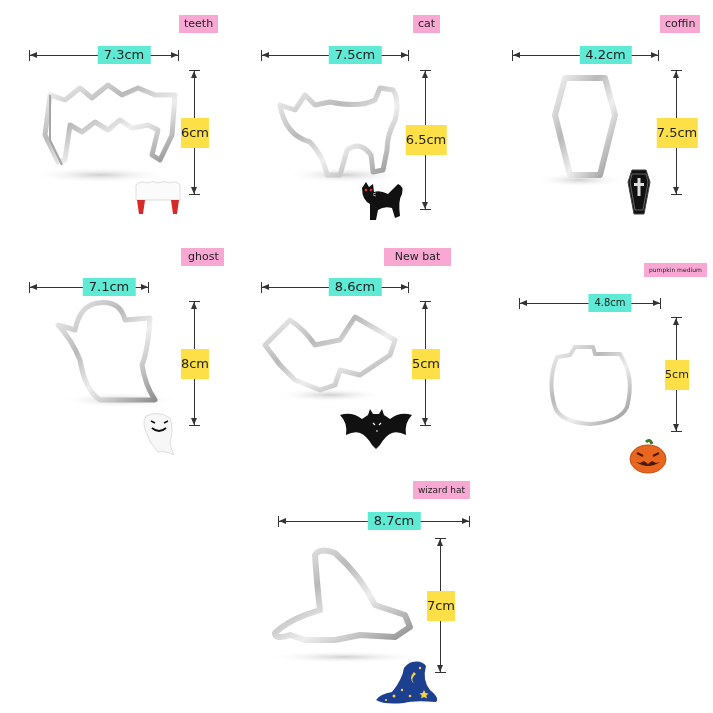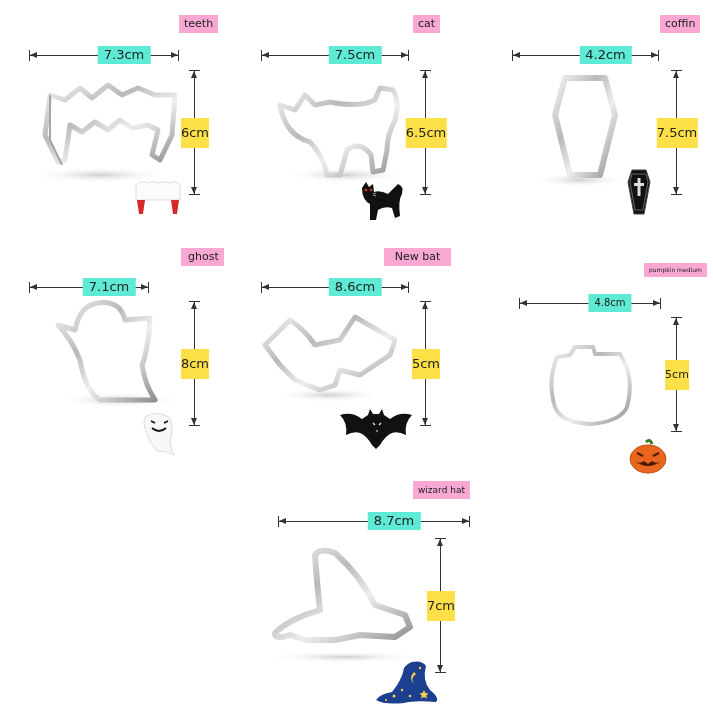--- a/index.html
+++ b/index.html
@@ -75,21 +75,21 @@
 <div>
   <div class="tag" style="left:413px;top:15px;">cat</div>
   <div class="hdim" style="left:261px;top:48px;width:148px;">
     <div class="line"></div>
       <div class="capL"></div>
       <div class="capR"></div>
       <div class="arrL"></div>
       <div class="arrR"></div>
     <div class="label">7.5cm</div>
   </div>
-  <div class="vdim" style="left:418px;top:70px;height:125px;">
+  <div class="vdim" style="left:418px;top:70px;height:140px;">
     <div class="line"></div>
       <div class="capT"></div>
       <div class="capB"></div>
       <div class="arrT"></div>
       <div class="arrB"></div>
     <div class="label">6.5cm</div>
   </div>
   <svg style="left:275px;top:80px;" width="140" height="110">
     <ellipse cx="70" cy="95" rx="60" ry="8" fill="url(#shadow)"></ellipse>
     <path d="M5 25 L20 30 L30 15 L40 25 L55 22 Q85 28 100 20 L105 8 L118 10 Q125 20 120 40 Q112 55 112 70 L108 90 L98 92 L96 75 Q85 60 72 70 L65 95 L52 95 Q48 75 35 62 Q10 55 5 25 Z" fill="none" stroke="url(#steel)" stroke-width="5" stroke-linejoin="round"></path>

